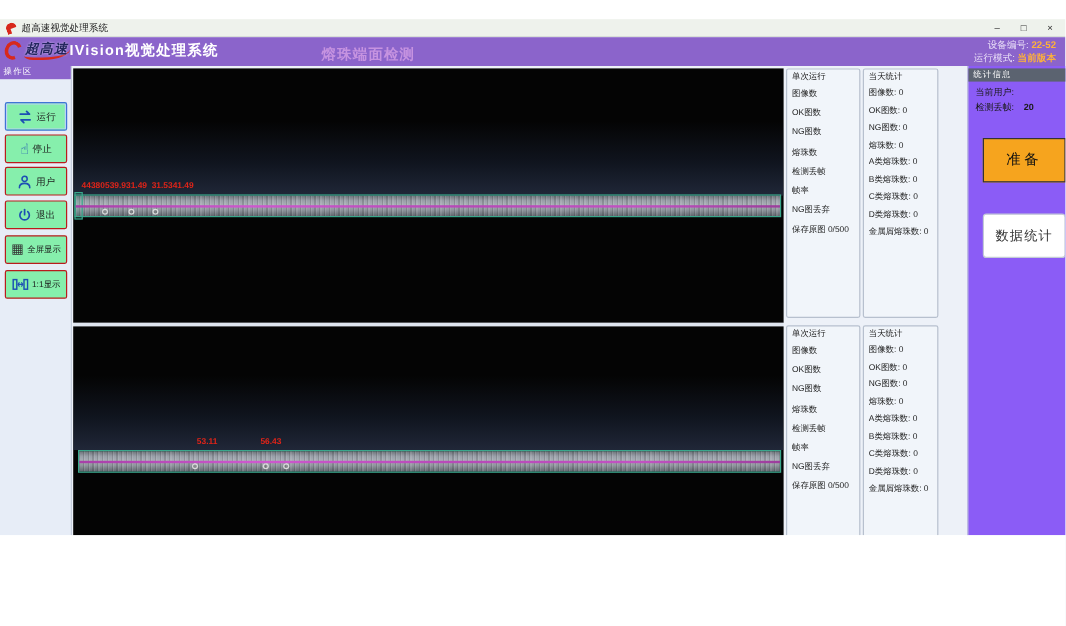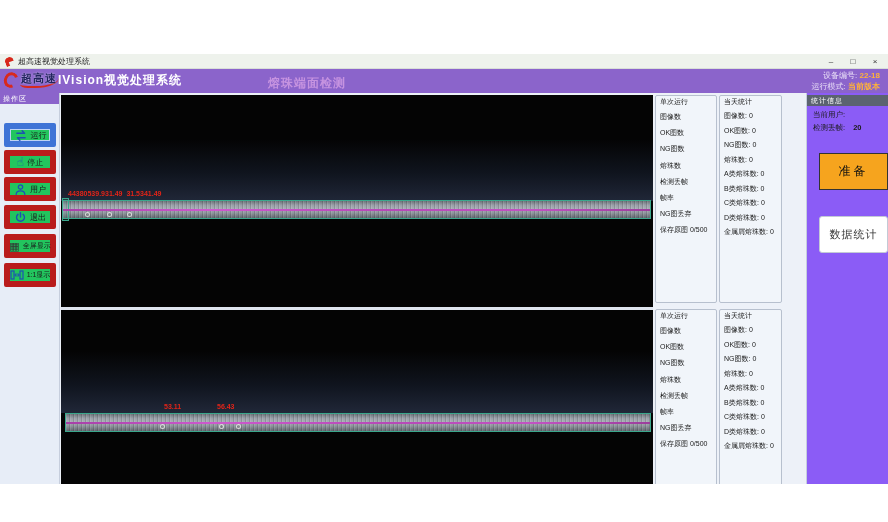--- a/index.html
+++ b/index.html
@@ -1,38 +1,38 @@
 <!DOCTYPE html>
 <html><head>
 <meta charset="utf-8">
 <style>
   * { margin:0; padding:0; box-sizing:border-box; }
   html,body { background:#ffffff; }
   body { font-family:"Liberation Sans","DejaVu Sans",sans-serif; }
-  #app { position:relative; width:888px; height:446px; background:#ffffff; overflow:hidden;margin-top:38px; }
+  #app { position:relative; width:888px; height:446px; background:#ffffff; overflow:hidden; }
 
   
   .titlebar { position:absolute; left:0; top:16px; width:888px; height:15px;
     background:#eef2ec; border-bottom:1px solid #d8ded8; display:flex; align-items:center; }
   .tb-logo { width:9px; height:9px; margin-left:5px; margin-right:4px;
     background:#d8291c; border-radius:50% 50% 50% 0; transform:rotate(-20deg);
     clip-path:polygon(0 0,100% 0,100% 55%,40% 55%,40% 100%,0 100%); }
   .tb-title { font-size:8px; color:#222; }
   .tb-controls { position:absolute; right:2px; top:0; height:15px; display:flex; }
   .tb-btn { width:22px; height:15px; display:flex; align-items:center; justify-content:center;
     font-size:8px; color:#333; cursor:default; }
 
   
   .header { position:absolute; left:0; top:31px; width:888px; height:24px; background:#8b64cb; }
   .brand { position:absolute; left:4px; top:2px; display:flex; align-items:center; }
   .brand-swoosh { width:14px; height:16px; margin-right:2px; position:relative; }
   .brand-swoosh:before { content:""; position:absolute; inset:0;
     border:3px solid #d8291c; border-right-color:transparent; border-radius:50%;
     transform:rotate(25deg); }
-  .brand-text { font-size:11px; font-weight:bold; color:#23265e;
+  .brand-text { font-size:11px; font-weight:bold; font-style:italic; color:#23265e;
     text-shadow:0 0 2px #cfc0ee; border-bottom:2px solid #d8291c; border-radius:0 0 60% 20%;
     padding:0 2px 0 1px; letter-spacing:1px; }
   .app-title { position:absolute; left:58px; top:3px; font-size:12px; font-weight:bold;
     color:#ffffff; letter-spacing:1px; }
   .app-subtitle { position:absolute; left:268px; top:6px; font-size:12px; font-weight:bold;
     color:#c693e0; letter-spacing:1px; }
   .menu { position:absolute; left:312px; top:0; height:24px; display:flex; align-items:flex-end;
     gap:15px; padding-bottom:4px; }
   .menu-item { font-size:9px; color:#ffffff; cursor:default; white-space:nowrap; }
   .hdr-info { position:absolute; right:8px; top:1px; text-align:right; font-size:8px; line-height:11px; }
@@ -40,22 +40,22 @@
   .hdr-info .val { color:#ffb238; font-weight:bold; }
 
   
   .content-bg { position:absolute; left:0; top:55px; width:888px; height:432px; background:#edf1f8; }
 
   
   .sidebar { position:absolute; left:0; top:55px; width:60px; height:432px;
     background:#e7edf7; border-right:1px solid #c6cedd; }
   .sidebar-hdr { height:11px; background:#8b64cb; color:#fff; font-size:7px; line-height:11px;
     padding-left:3px; letter-spacing:1px; }
-  .sbtn { position:absolute; left:4px; width:52px; height:24px; background:#22c55e;
-    border:6px solid #b91c1c; border-radius:2px; display:flex; align-items:center;
+  .sbtn { position:absolute; left:4px; width:52px; height:24px; background:#86efac;
+    border:1px solid #b91c1c; border-radius:2px; display:flex; align-items:center;
     justify-content:center; gap:3px; cursor:default; }
   .sbtn.focused { border-color:#3f74d6; box-shadow:0 0 0 1px #bcd2f5 inset; }
   .sbtn .txt { font-size:8px; color:#1a1a1a; white-space:nowrap; }
   .sbtn .txt.small { font-size:7px; }
   .sbtn svg { display:block; }
   .glyph-icon { font-size:12px; color:#1d50b4; line-height:12px; }
   .glyph-icon.dark { color:#333; font-size:11px; }
 
   
   .cam { position:absolute; left:61px; width:592px; background:#040404; overflow:hidden; }
@@ -121,21 +121,21 @@
 
   <div class="header">
     <div class="brand">
       <div class="brand-swoosh"></div>
       <div class="brand-text">超高速</div>
     </div>
     <div class="app-title">IVision视觉处理系统</div>
     <div class="app-subtitle">熔珠端面检测</div>
     <div class="hdr-info">
       <div><span class="lbl">设备编号:</span>
-        <span class="val">22-18</span></div>
+        <span class="val">22-52</span></div>
       <div><span class="lbl">运行模式:</span>
         <span class="val">当前版本</span></div>
     </div>
   </div>
 
   <div class="content-bg"></div>
 
   <div class="sidebar">
     <div class="sidebar-hdr">操作区</div>
 

